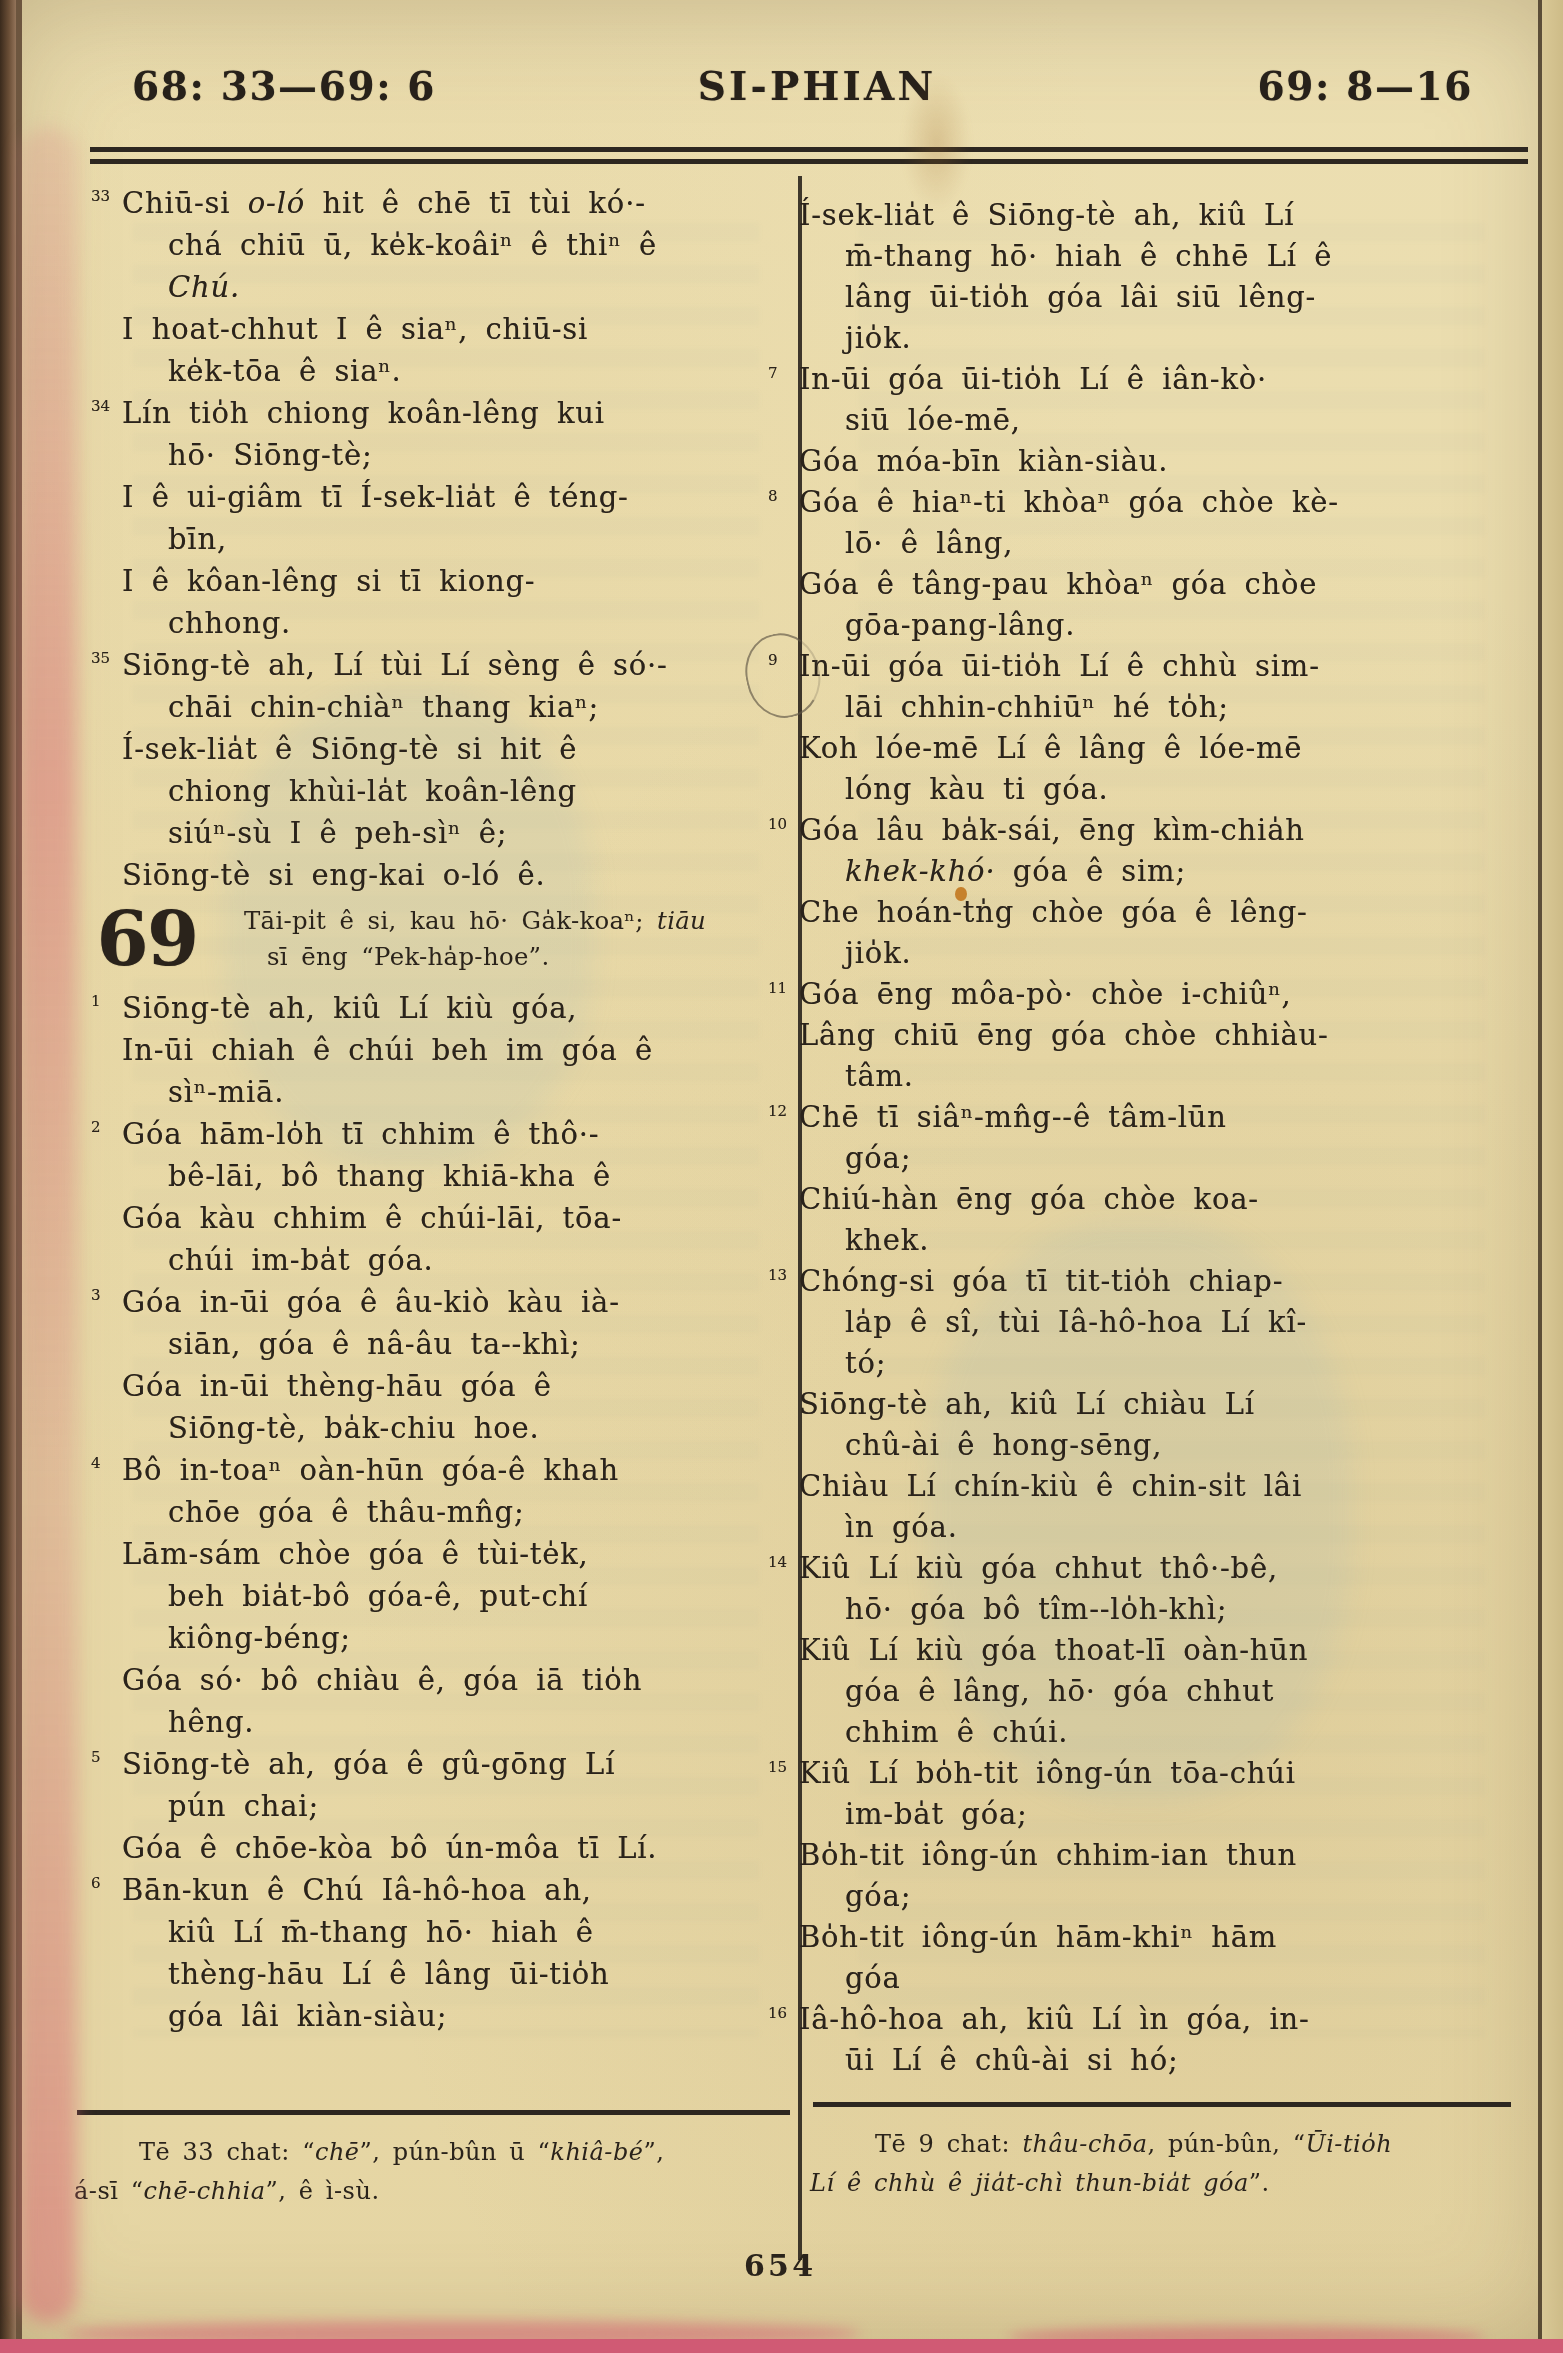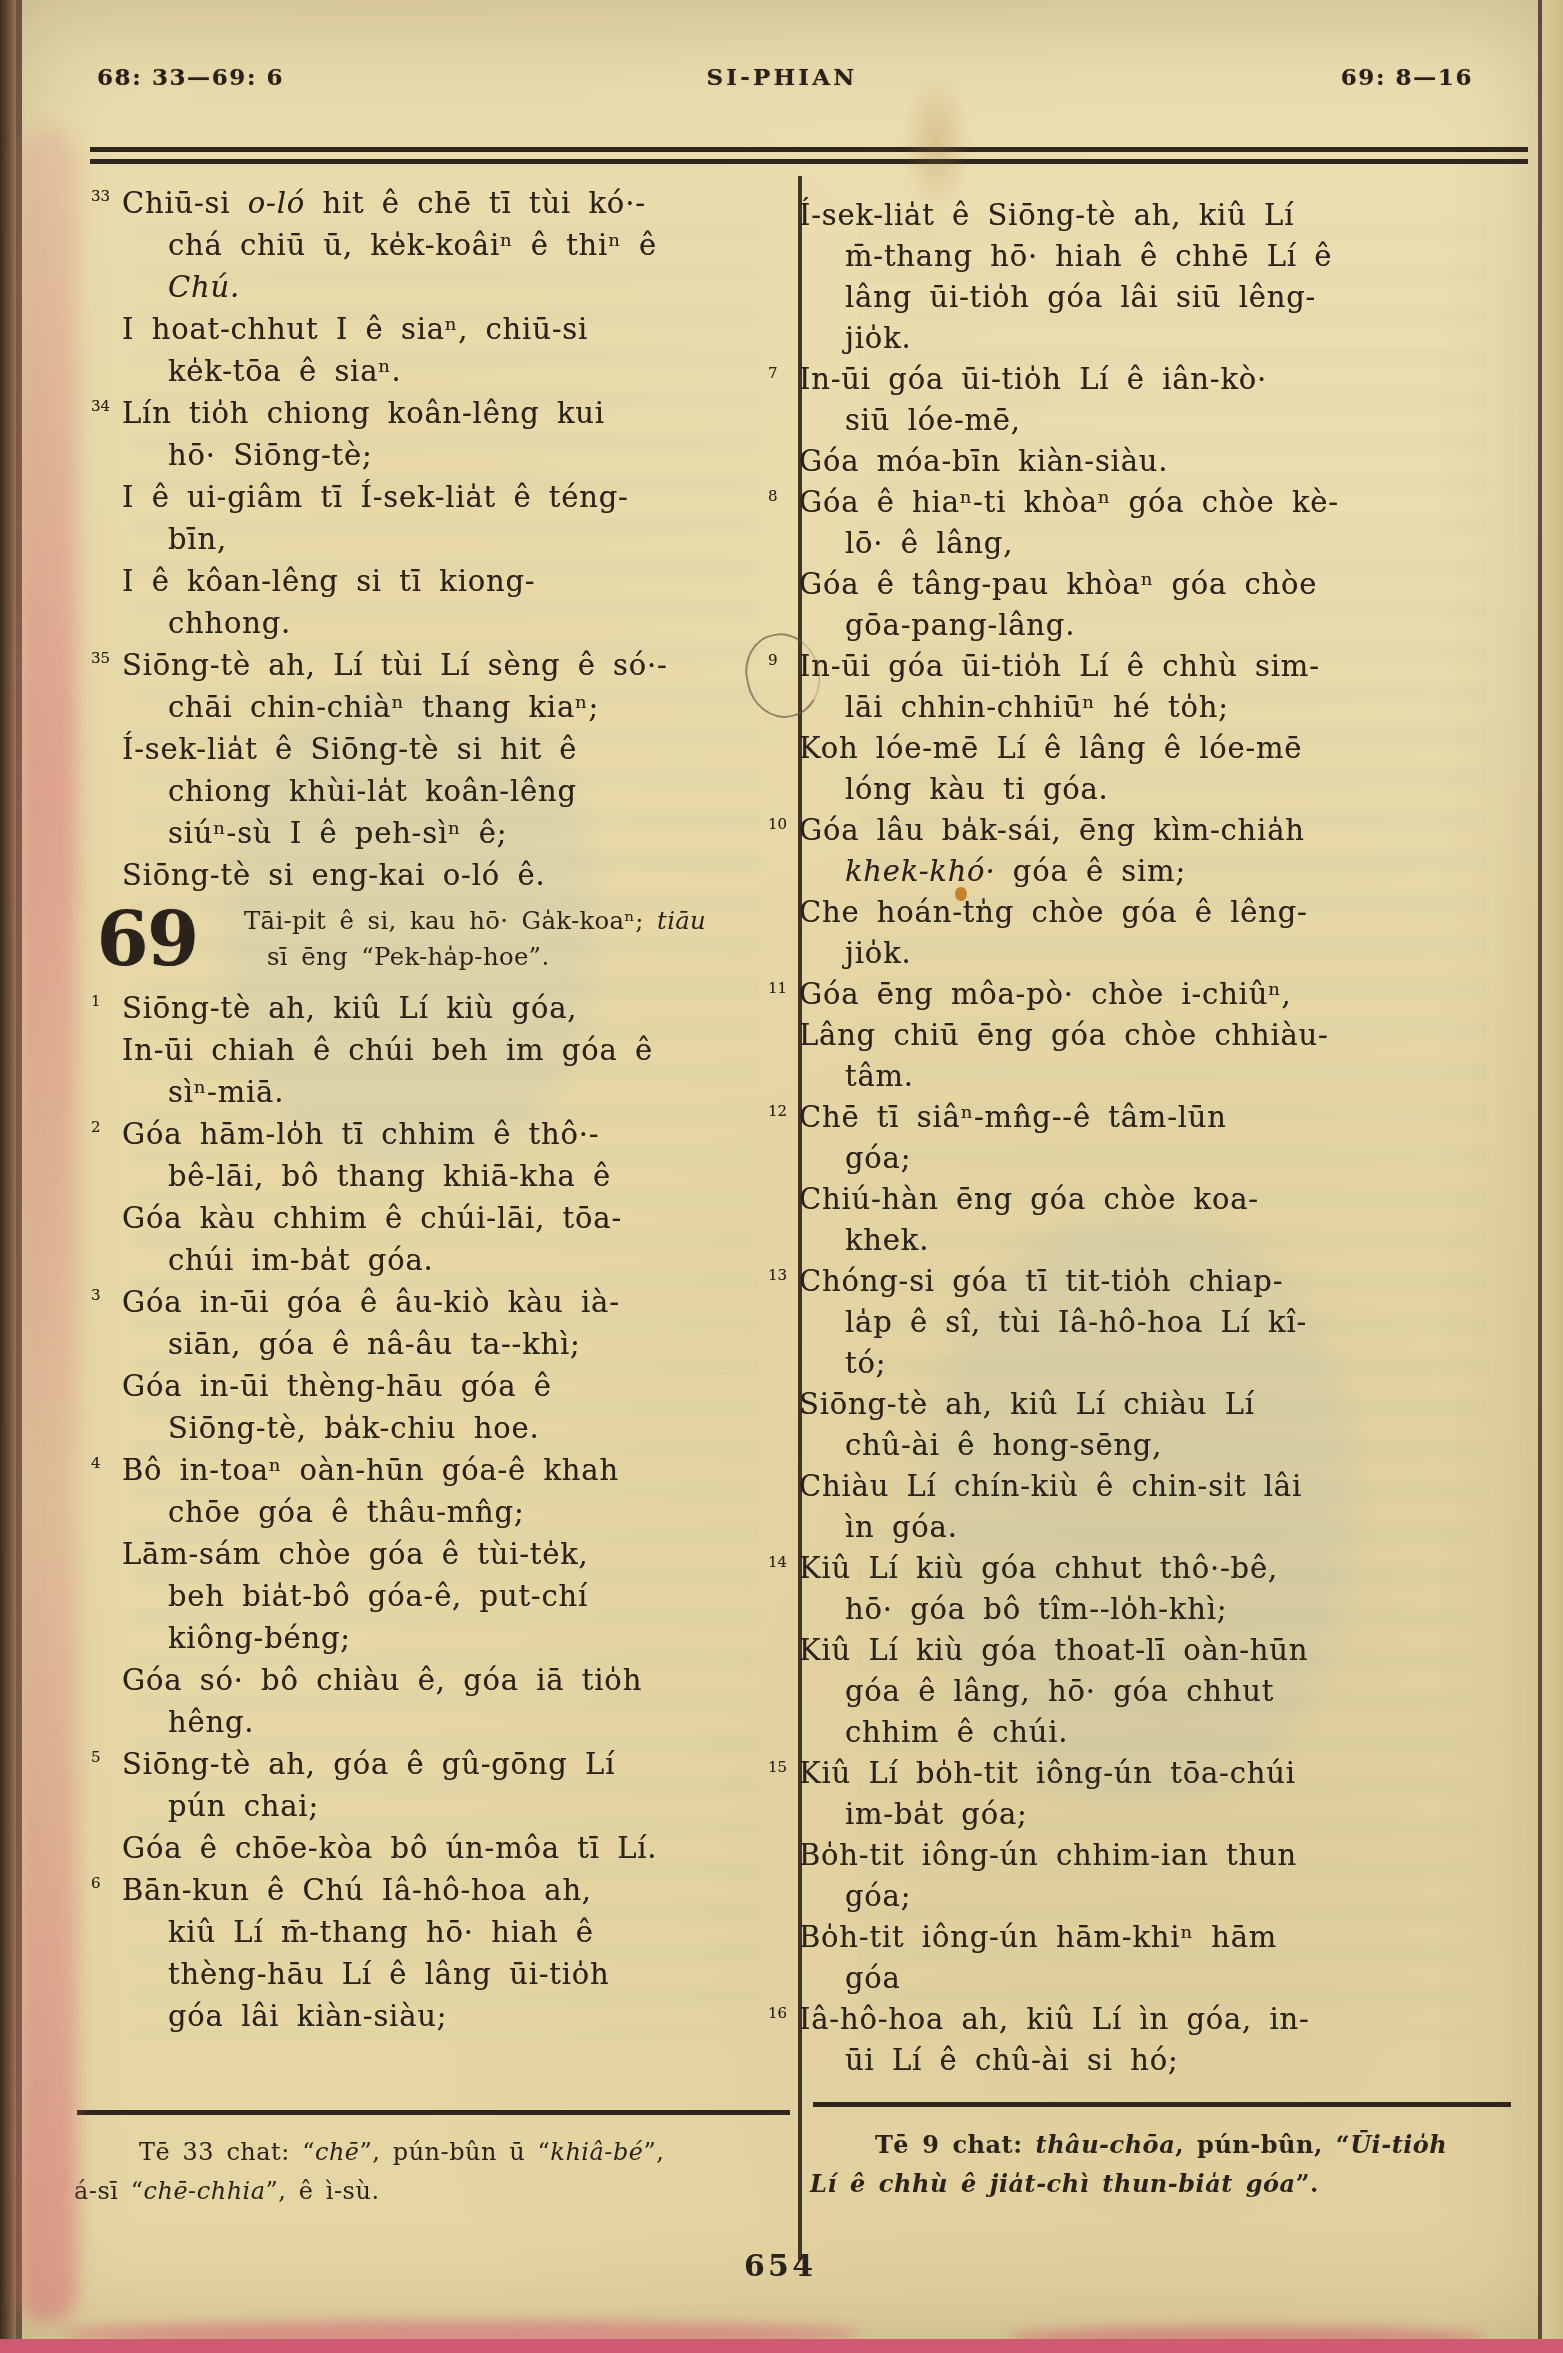--- a/index.html
+++ b/index.html
@@ -30,22 +30,22 @@
   .stain-top{position:absolute;left:902px;top:74px;width:69px;height:138px;border-radius:50%;
     background:radial-gradient(rgba(158,108,45,.25),transparent 70%);filter:blur(3.2px);}
   .stain-dot{position:absolute;left:955px;top:887px;width:11.7px;height:14.3px;border-radius:50%;
     background:#c2781f;opacity:.9;}
   .ghost{position:absolute;width:626px;height:1814px;top:223px;opacity:.5;filter:blur(2.7px);
     background:repeating-linear-gradient(180deg, rgba(120,148,150,.075) 0 18px, transparent 18px 42px);}
   .ghost-left{left:133px;} .ghost-right{left:859px;}
   .ghost-blob{position:absolute;border-radius:45%;background:rgba(150,182,188,.12);filter:blur(11.7px);}
 
   
-  .hdr-left,.hdr-center,.hdr-right{position:absolute;top:63px;font-size:23px;font-weight:700;
-    letter-spacing:1.6px;color:#27211a;white-space:nowrap;text-shadow:0 0 1.1px rgba(40,30,18,.35);}
+  .hdr-left,.hdr-center,.hdr-right{position:absolute;top:63px;font-size:39px;font-weight:700;
+    letter-spacing:1.6px;color:#27211a;white-space:nowrap;text-shadow:0 0 1.1px rgba(40,30,18,.35);margin-left:35px;}
   .hdr-left{left:97px;}
   .hdr-center{left:50%;transform:translateX(-50%);letter-spacing:3.2px;}
   .hdr-right{right:91px;}
   .double-rule{position:absolute;left:90px;top:147px;width:1438px;height:7.4px;
     border-top:5.3px solid #2d2720;border-bottom:5.8px solid #2d2720;}
   .divider{position:absolute;left:798px;top:176px;width:3.7px;height:2084px;background:#2f2820;opacity:.92;}
 
   
   .col{position:absolute;top:182px;left:122px;width:669px;}
   .col-right{left:799px;top:195px;width:675px;}
@@ -67,21 +67,21 @@
   .psalm-head-text{margin-left:122px;font-size:24.4px;line-height:36px;letter-spacing:0.3px;
     word-spacing:5.3px;white-space:nowrap;padding-top:4.2px;}
   .phl1{padding-left:23px;}
 
   
   .fn-rule{position:absolute;height:4.8px;background:#2d2720;}
   .fn-rule-left{left:77px;top:2110px;width:713px;}
   .fn-rule-right{left:813px;top:2102px;width:698px;}
   .fn{position:absolute;font-size:24px;line-height:39px;letter-spacing:0.5px;word-spacing:4.2px;}
   #fn-left{left:74px;top:2133px;width:724px;}
-  #fn-right{left:810px;top:2125px;width:705px;font-weight:bold;}
+  #fn-right{left:810px;top:2125px;width:705px;}
   .fnline{white-space:nowrap;}
   .fn-first{padding-left:65px;}
 
   .page-num{position:absolute;left:744px;top:2248px;font-size:30px;letter-spacing:3.2px;font-weight:600;}
 </style>
 </head>
 <body>
 
 <div class="page">
   <div class="ghost ghost-left"></div>

